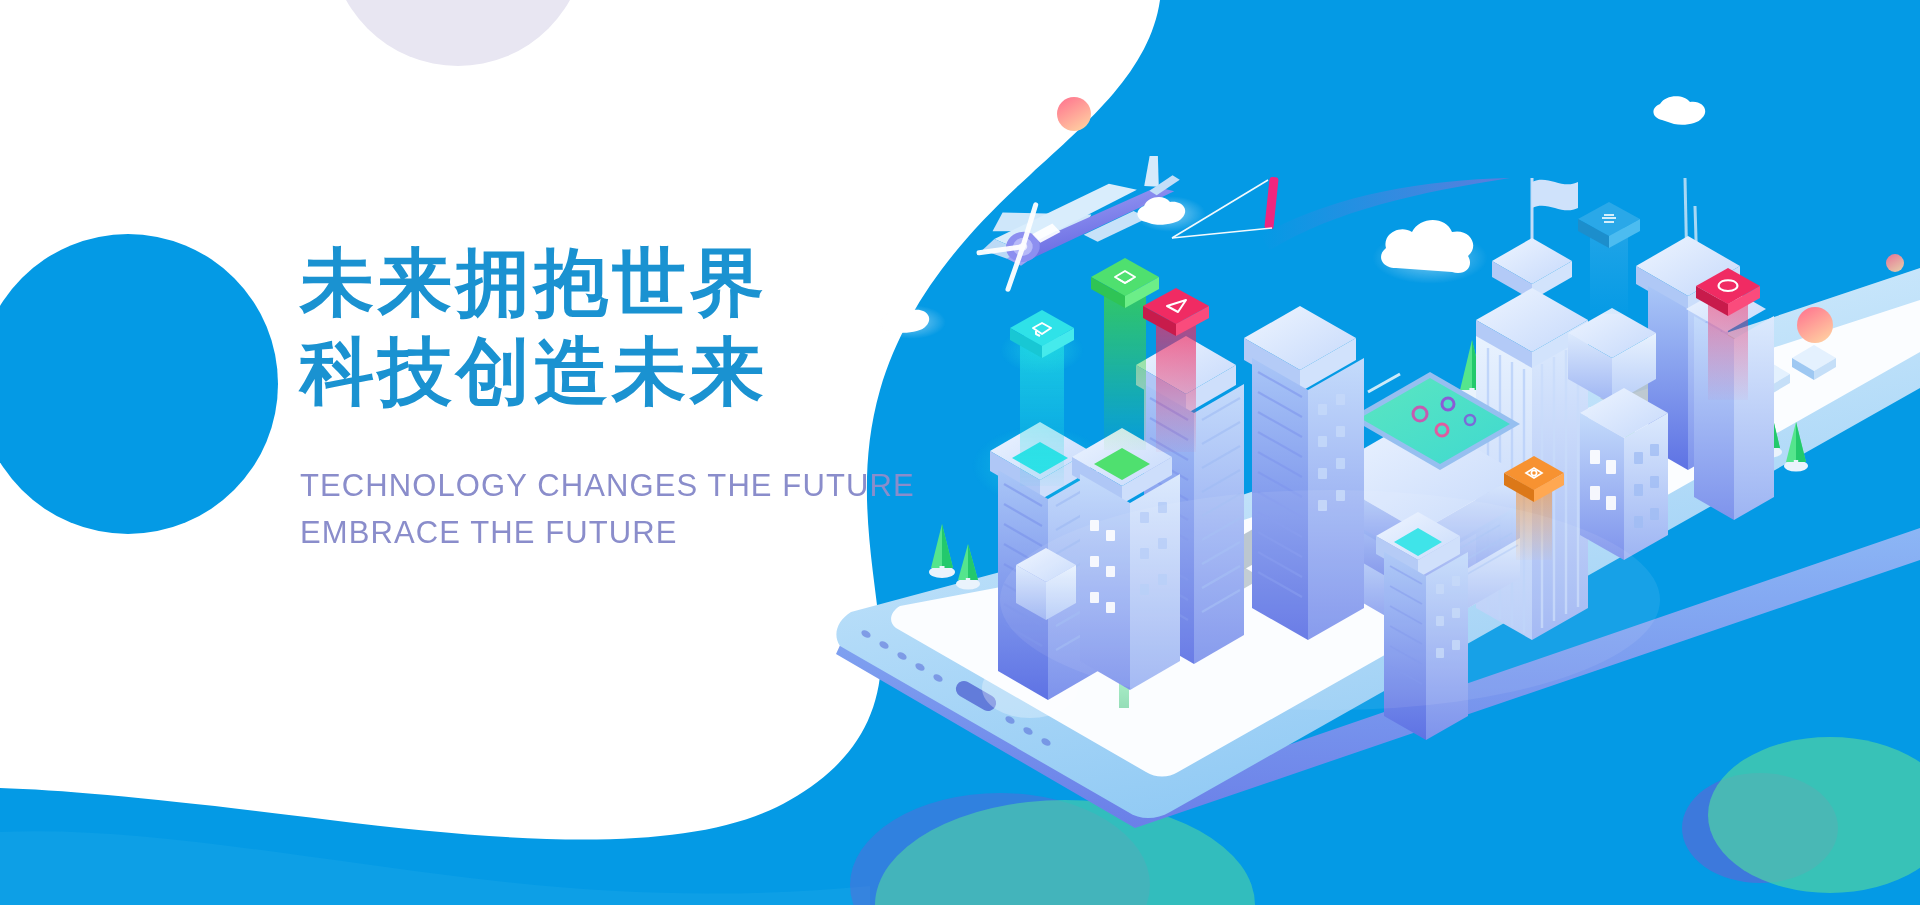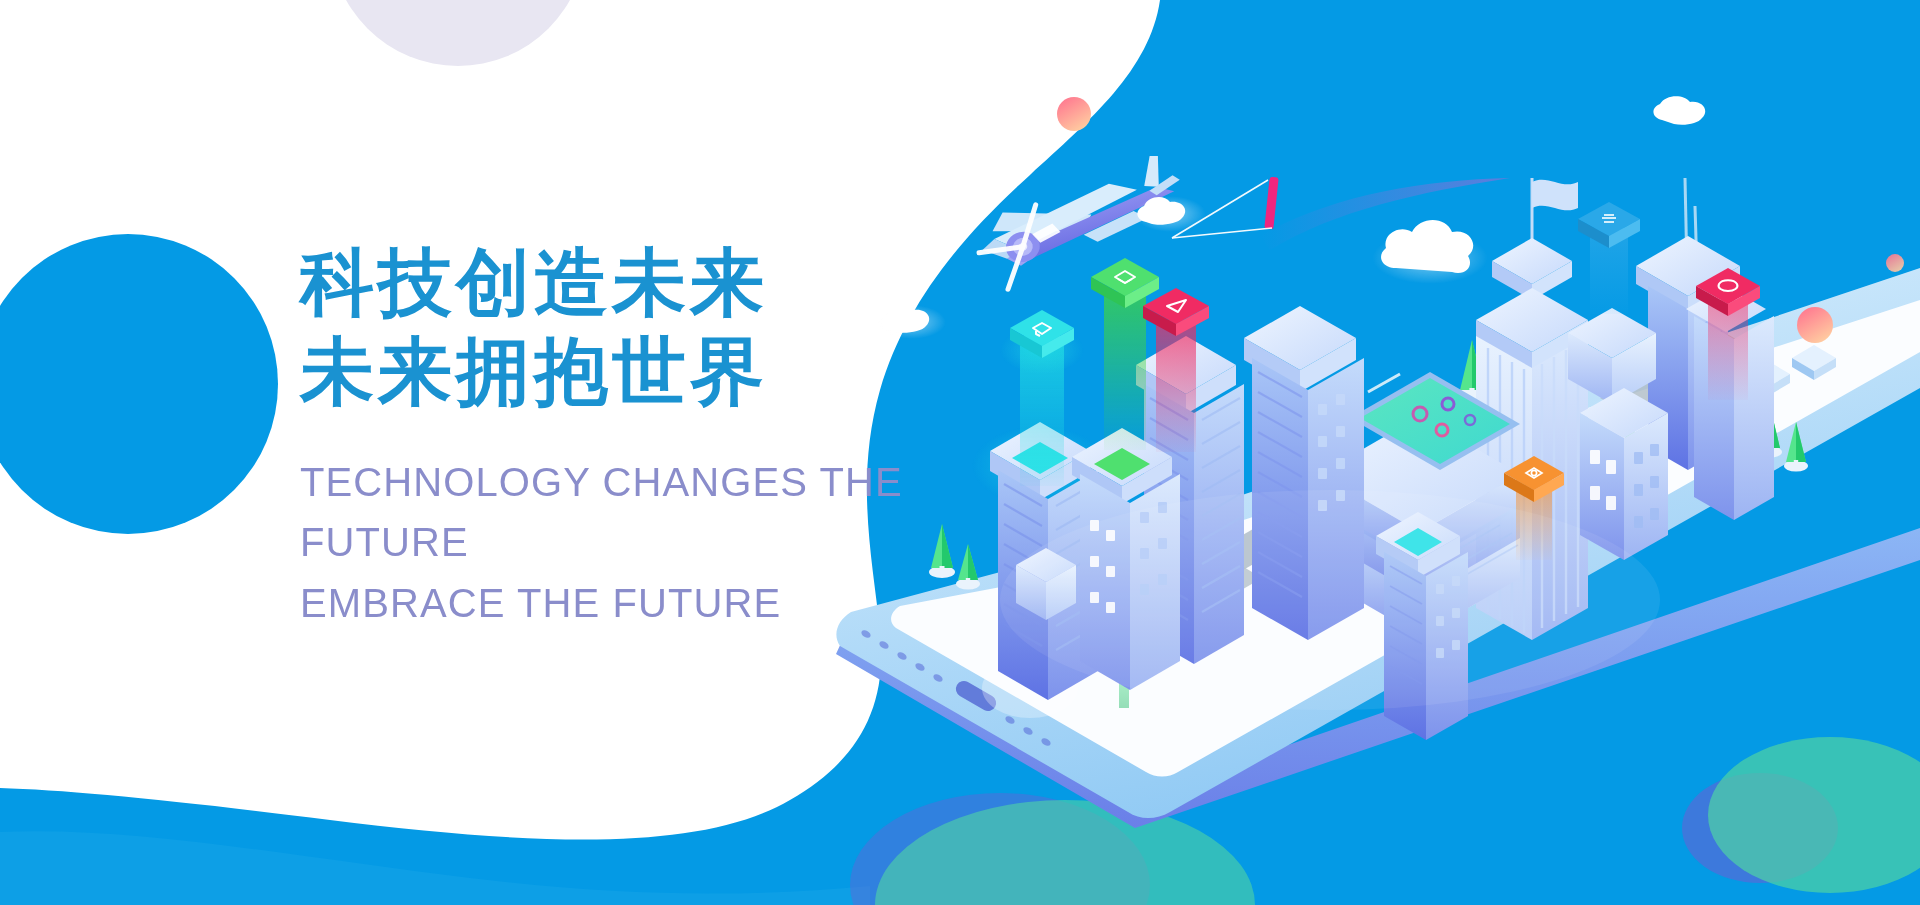--- a/index.html
+++ b/index.html
@@ -19,22 +19,22 @@
   .headline{
     font-size:74px;
     line-height:1.20;
     font-weight:bold;
     color:#1A92D1;
     letter-spacing:4px;
     white-space:nowrap;
     font-family:"DejaVu Sans","Liberation Sans",sans-serif;
   }
   .subtitle{
-    margin-top:36px;
-    font-size:40px;
+    margin-top:46px;
+    font-size:31px;
     line-height:1.52;
     color:#8A8DCB;
     letter-spacing:1.1px;
     font-weight:400;
     font-family:"Liberation Sans","DejaVu Sans",sans-serif;
   }
 </style>
 </head>
 <body>
 
@@ -728,21 +728,21 @@
       <circle cx="1074" cy="114" r="17" fill="url(#gBalloon)"></circle>
       <circle cx="1815" cy="325" r="18" fill="url(#gBalloon)"></circle>
       <circle cx="1895" cy="263" r="9" fill="url(#gBalloon)" opacity="0.9"></circle>
 
       <ellipse cx="1330" cy="600" rx="330" ry="110" fill="#FFFFFF" opacity="0.08"></ellipse>
 
     </g>
   </svg>
 
   <div class="text-block">
+    <div class="headline">未来拥抱世界</div>
     <div class="headline">科技创造未来</div>
-    <div class="headline">未来拥抱世界</div>
     <div class="subtitle">
       <div>TECHNOLOGY CHANGES THE FUTURE</div>
       <div>EMBRACE THE FUTURE</div>
     </div>
   </div>
 
 </div>
 
 </body></html>

